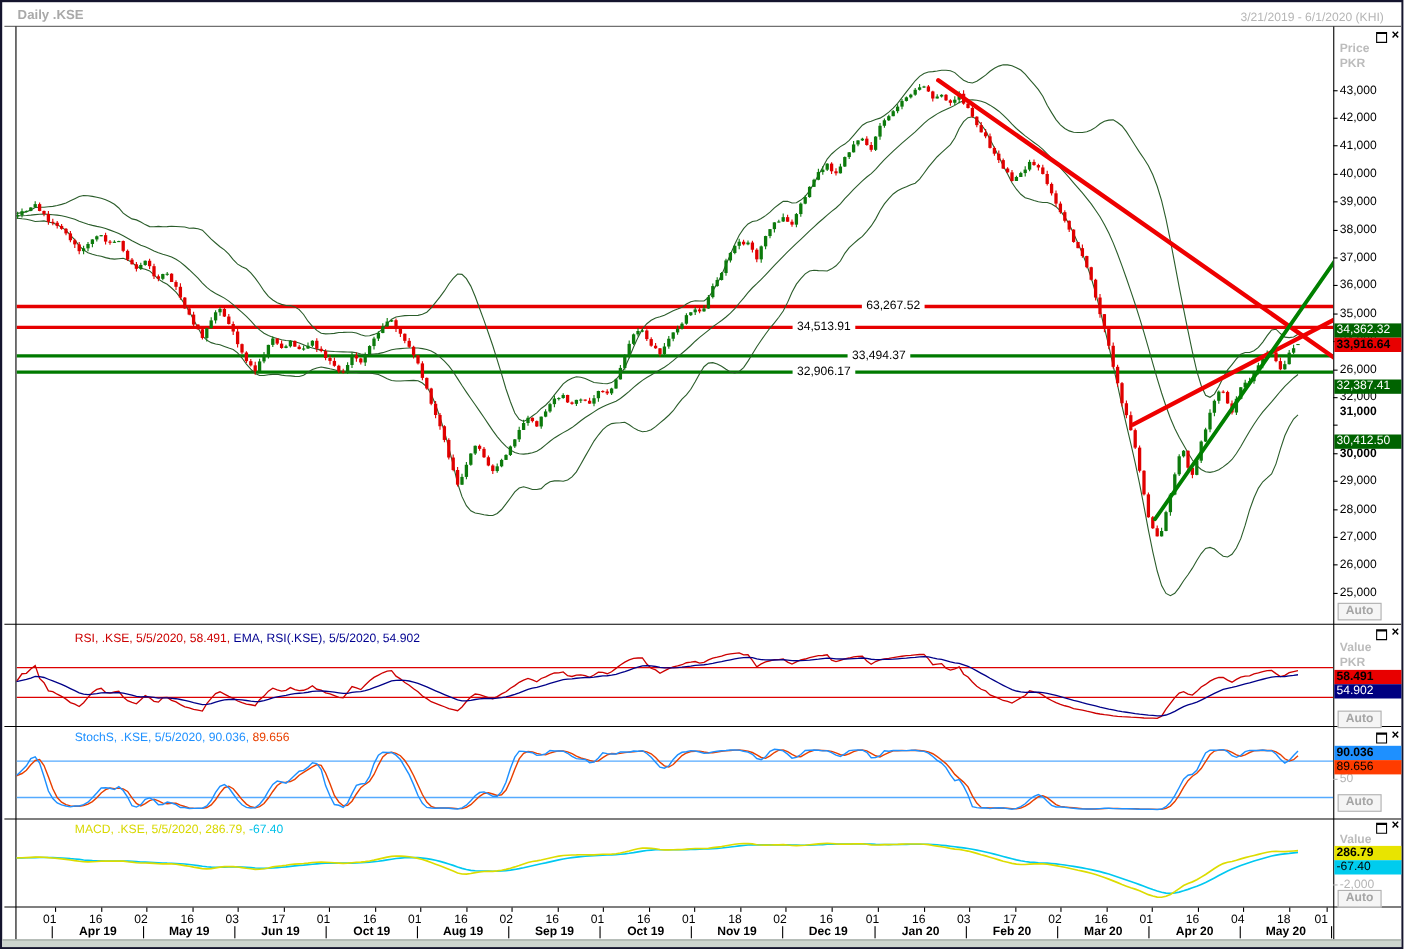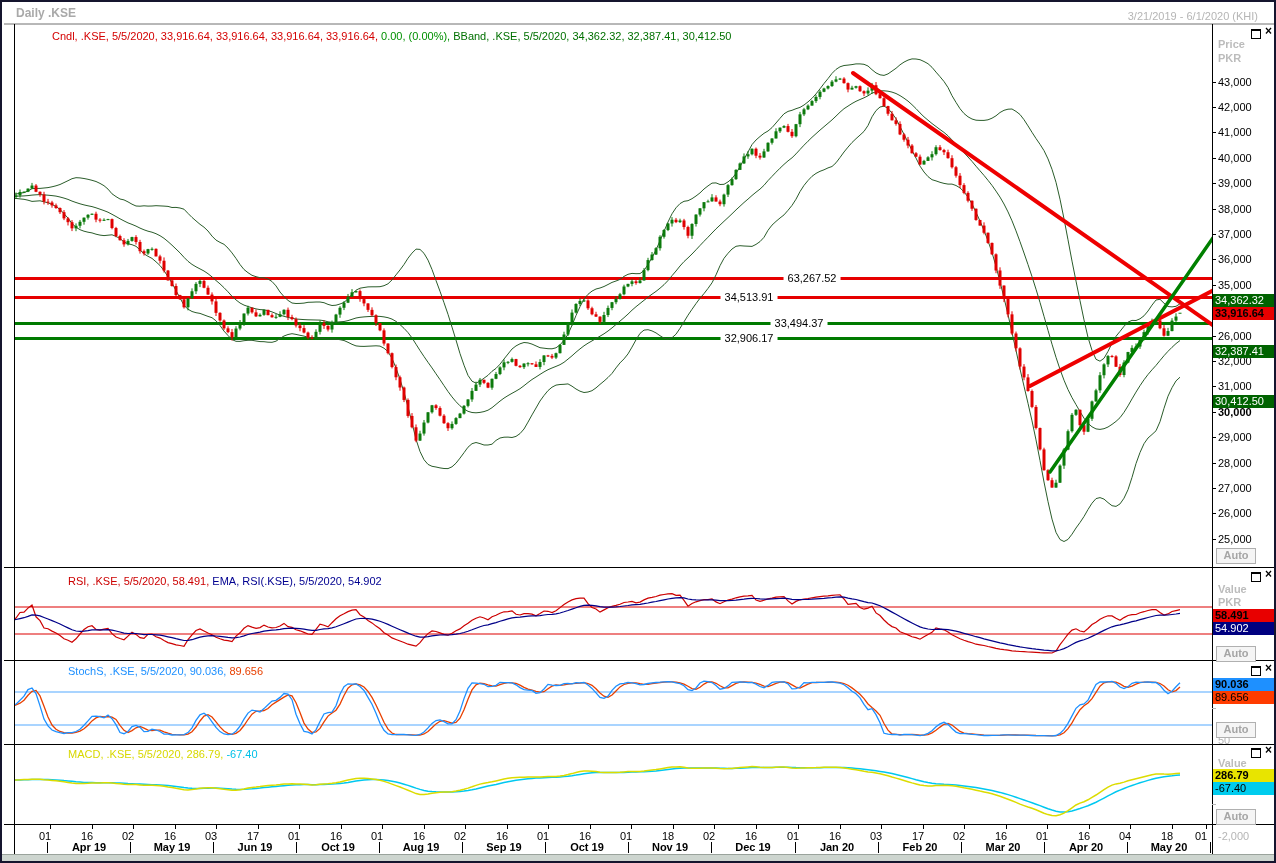--- a/index.html
+++ b/index.html
@@ -6,21 +6,21 @@
   #stage{position:relative;width:1276px;height:863px;background:#ffffff;border:2px solid #15152e;box-sizing:border-box;overflow:hidden;}
   #chart-svg{position:absolute;left:0;top:0;z-index:1;}
   .overlay{position:absolute;z-index:2;white-space:nowrap;}
   .win-title{left:14px;top:4px;font-size:12px;font-weight:bold;color:#a9a9a9;}
   .date-range{right:16px;top:8px;font-size:11px;color:#b5b5b5;text-align:right;}
   .legend{font-size:11px;}
   .unit-label{left:1216px;font-size:11px;font-weight:bold;color:#bcbcbc;}
   .tick-dash{position:absolute;left:1210px;width:4px;height:1px;background:#000;z-index:2;}
   .tick-dash.gray{background:#b5b5b5;}
   .tick-label{position:absolute;left:1216px;font-size:11px;color:#000;line-height:12px;z-index:2;}
-  .tick-label.gray{color:#b5b5b5;margin-top:32px;}
+  .tick-label.gray{color:#b5b5b5;}
   .badge{position:absolute;left:1211px;width:63px;height:13px;font-size:11px;line-height:13px;padding-left:2px;z-index:3;}
   .auto-btn{position:absolute;left:1214px;width:38px;height:14px;border:1px solid #b0b0b0;background:#f5f5f5;color:#a5a5a5;font-size:11px;font-weight:bold;line-height:13px;text-align:center;z-index:3;}
   .win-box{position:absolute;left:1249px;width:8px;height:7px;border:2px solid #000;border-width:2px 1px 1px 1px;z-index:3;}
   .win-x{position:absolute;left:1263px;width:10px;font-size:12px;font-weight:bold;color:#000;line-height:11px;z-index:3;}
   .level-label{position:absolute;background:#fff;font-size:11px;color:#000;padding:0 4px;transform:translate(-50%,-50%);z-index:2;}
   .day-tick{position:absolute;width:1px;height:4px;background:#000;top:823px;z-index:2;}
   .day-label{position:absolute;top:828px;width:22px;margin-left:-11px;text-align:left;font-size:11px;color:#000;z-index:2;}
   .month-sep{position:absolute;width:1px;height:11px;background:#000;top:840px;z-index:2;}
   .month-label{position:absolute;top:839px;width:78px;text-align:center;font-size:11px;font-weight:bold;color:#000;z-index:2;}
   .bottom-strip{position:absolute;left:0;top:852px;width:1272px;height:8px;background:#cdd5cf;border-top:1px solid #9aa39c;z-index:2;}
@@ -669,25 +669,20 @@
       </g>
       <g clip-path="url(#cp-macd)">
         <path d="M-46.0 777.9L-42.0 777.9L-38.0 777.9L-34.0 777.9L-30.0 777.9L-26.0 777.9L-22.0 777.9L-18.0 777.9L-14.0 777.9L-10.0 777.9L-6.0 777.9L-2.0 777.9L2.0 777.9L6.0 777.9L10.0 777.9L14.0 777.9L18.0 777.9L22.0 777.8L26.0 777.8L30.0 777.6L34.0 777.5L38.0 777.5L42.0 777.5L46.0 777.6L50.0 777.8L54.0 778.0L58.0 778.2L62.0 778.6L66.0 778.9L70.0 779.3L74.0 779.8L78.0 780.1L82.0 780.4L86.0 780.5L90.0 780.6L94.0 780.7L98.0 780.7L102.0 780.7L106.0 780.7L110.0 780.8L114.0 780.9L118.0 781.1L122.0 781.3L126.0 781.6L130.0 781.7L134.0 781.9L138.0 782.1L142.0 782.3L146.0 782.5L150.0 782.7L154.0 782.8L158.0 783.0L162.0 783.2L166.0 783.5L170.0 783.9L174.0 784.4L178.0 784.9L182.0 785.5L186.0 786.0L190.0 786.3L194.0 786.4L198.0 786.4L202.0 786.3L206.0 786.2L210.0 786.1L214.0 786.1L218.0 786.3L222.0 786.5L226.0 786.7L230.0 787.1L234.0 787.3L238.0 787.4L242.0 787.3L246.0 787.1L250.0 786.8L254.0 786.4L258.0 786.1L262.0 785.6L266.0 785.2L270.0 784.8L274.0 784.5L278.0 784.1L282.0 783.7L286.0 783.3L290.0 783.0L294.0 782.8L298.0 782.7L302.0 782.6L306.0 782.6L310.0 782.7L314.0 782.7L318.0 782.6L322.0 782.5L326.0 782.3L330.0 782.1L334.0 781.8L338.0 781.4L342.0 781.0L346.0 780.4L350.0 779.7L354.0 779.1L358.0 778.5L362.0 778.1L366.0 777.8L370.0 777.6L374.0 777.6L378.0 777.7L382.0 778.1L386.0 778.6L390.0 779.3L394.0 780.1L398.0 781.1L402.0 782.2L406.0 783.4L410.0 784.7L414.0 786.1L418.0 787.4L422.0 788.4L426.0 789.2L430.0 789.6L434.0 789.8L438.0 789.9L442.0 789.9L446.0 790.0L450.0 789.9L454.0 789.7L458.0 789.5L462.0 789.0L466.0 788.4L470.0 787.7L474.0 786.9L478.0 785.9L482.0 785.0L486.0 784.1L490.0 783.2L494.0 782.4L498.0 781.5L502.0 780.6L506.0 779.7L510.0 778.9L514.0 778.2L518.0 777.7L522.0 777.2L526.0 776.7L530.0 776.4L534.0 776.1L538.0 775.9L542.0 775.7L546.0 775.5L550.0 775.3L554.0 775.2L558.0 774.9L562.0 774.6L566.0 774.2L570.0 773.7L574.0 773.1L578.0 772.4L582.0 771.7L586.0 771.2L590.0 770.8L594.0 770.5L598.0 770.5L602.0 770.5L606.0 770.5L610.0 770.5L614.0 770.5L618.0 770.5L622.0 770.4L626.0 770.2L630.0 770.1L634.0 769.9L638.0 769.8L642.0 769.7L646.0 769.5L650.0 769.2L654.0 768.9L658.0 768.5L662.0 768.0L666.0 767.5L670.0 767.0L674.0 766.6L678.0 766.2L682.0 766.0L686.0 766.0L690.0 766.1L694.0 766.1L698.0 766.1L702.0 766.1L706.0 766.1L710.0 766.0L714.0 766.1L718.0 766.2L722.0 766.3L726.0 766.4L730.0 766.4L734.0 766.3L738.0 766.2L742.0 766.0L746.0 765.8L750.0 765.5L754.0 765.4L758.0 765.4L762.0 765.4L766.0 765.4L770.0 765.4L774.0 765.3L778.0 765.3L782.0 765.2L786.0 765.3L790.0 765.4L794.0 765.6L798.0 765.7L802.0 765.7L806.0 765.8L810.0 765.7L814.0 765.7L818.0 765.7L822.0 765.6L826.0 765.5L830.0 765.5L834.0 765.5L838.0 765.5L842.0 765.5L846.0 765.7L850.0 766.0L854.0 766.4L858.0 766.8L862.0 767.3L866.0 767.8L870.0 768.3L874.0 768.8L878.0 769.4L882.0 770.1L886.0 770.8L890.0 771.6L894.0 772.5L898.0 773.5L902.0 774.5L906.0 775.5L910.0 776.6L914.0 777.7L918.0 778.7L922.0 779.7L926.0 780.5L930.0 781.2L934.0 781.7L938.0 782.0L942.0 782.3L946.0 782.5L950.0 782.7L954.0 783.0L958.0 783.4L962.0 783.9L966.0 784.4L970.0 785.0L974.0 785.6L978.0 786.3L982.0 787.0L986.0 787.8L990.0 788.6L994.0 789.5L998.0 790.4L1002.0 791.5L1006.0 792.6L1010.0 793.9L1014.0 795.2L1018.0 796.6L1022.0 798.0L1026.0 799.4L1030.0 800.8L1034.0 802.2L1038.0 803.6L1042.0 805.2L1046.0 806.7L1050.0 808.0L1054.0 809.2L1058.0 809.9L1062.0 810.1L1066.0 809.8L1070.0 809.0L1074.0 807.8L1078.0 806.5L1082.0 805.1L1086.0 803.7L1090.0 802.0L1094.0 800.2L1098.0 798.2L1102.0 796.1L1106.0 793.9L1110.0 791.8L1114.0 789.8L1118.0 788.1L1122.0 786.5L1126.0 784.9L1130.0 783.5L1134.0 782.1L1138.0 780.8L1142.0 779.6L1146.0 778.4L1150.0 777.3L1154.0 776.2L1158.0 775.4L1162.0 774.7L1166.0 774.2L1170.0 773.8L1174.0 773.3L1178.0 772.9" fill="none" stroke="#00c8f0" stroke-width="1.5"></path>
         <path d="M-46.0 777.9L-42.0 777.9L-38.0 777.9L-34.0 777.9L-30.0 778.0L-26.0 778.0L-22.0 777.9L-18.0 777.9L-14.0 777.9L-10.0 777.9L-6.0 777.9L-2.0 777.9L2.0 777.9L6.0 777.9L10.0 778.0L14.0 777.9L18.0 777.8L22.0 777.6L26.0 777.4L30.0 777.2L34.0 777.2L38.0 777.3L42.0 777.7L46.0 778.0L50.0 778.4L54.0 778.8L58.0 779.2L62.0 779.8L66.0 780.4L70.0 781.0L74.0 781.4L78.0 781.5L82.0 781.4L86.0 781.2L90.0 780.9L94.0 780.9L98.0 780.9L102.0 780.8L106.0 780.7L110.0 780.9L114.0 781.4L118.0 781.8L122.0 782.3L126.0 782.5L130.0 782.5L134.0 782.6L138.0 782.9L142.0 783.2L146.0 783.3L150.0 783.2L154.0 783.4L158.0 783.7L162.0 784.2L166.0 784.9L170.0 785.5L174.0 786.3L178.0 787.0L182.0 787.7L186.0 787.9L190.0 787.6L194.0 787.0L198.0 786.3L202.0 785.9L206.0 785.8L210.0 785.8L214.0 786.2L218.0 786.7L222.0 787.3L226.0 787.8L230.0 788.3L234.0 788.2L238.0 787.8L242.0 787.1L246.0 786.1L250.0 785.5L254.0 785.1L258.0 784.6L262.0 783.9L266.0 783.6L270.0 783.3L274.0 783.0L278.0 782.6L282.0 782.1L286.0 781.9L290.0 781.8L294.0 781.9L298.0 782.1L302.0 782.3L306.0 782.6L310.0 782.9L314.0 782.7L318.0 782.3L322.0 781.9L326.0 781.8L330.0 781.3L334.0 780.7L338.0 779.9L342.0 779.0L346.0 778.1L350.0 777.2L354.0 776.5L358.0 776.3L362.0 776.2L366.0 776.5L370.0 776.9L374.0 777.6L378.0 778.3L382.0 779.4L386.0 780.6L390.0 782.1L394.0 783.6L398.0 785.0L402.0 786.6L406.0 788.3L410.0 789.9L414.0 791.6L418.0 792.5L422.0 792.6L426.0 792.1L430.0 791.3L434.0 790.7L438.0 790.3L442.0 790.1L446.0 790.1L450.0 789.7L454.0 789.1L458.0 788.3L462.0 787.3L466.0 786.1L470.0 784.8L474.0 783.4L478.0 782.1L482.0 781.2L486.0 780.6L490.0 779.8L494.0 778.9L498.0 778.0L502.0 777.1L506.0 776.3L510.0 775.7L514.0 775.5L518.0 775.3L522.0 775.2L526.0 775.0L530.0 775.0L534.0 775.1L538.0 775.1L542.0 774.8L546.0 774.6L550.0 774.6L554.0 774.5L558.0 774.1L562.0 773.5L566.0 772.6L570.0 771.6L574.0 770.5L578.0 769.6L582.0 769.0L586.0 769.0L590.0 769.2L594.0 769.6L598.0 770.3L602.0 770.6L606.0 770.6L610.0 770.5L614.0 770.4L618.0 770.3L622.0 769.9L626.0 769.6L630.0 769.4L634.0 769.4L638.0 769.4L642.0 769.1L646.0 768.6L650.0 768.1L654.0 767.6L658.0 766.9L662.0 766.2L666.0 765.5L670.0 765.0L674.0 764.9L678.0 764.8L682.0 765.2L686.0 766.0L690.0 766.2L694.0 766.3L698.0 766.2L702.0 766.0L706.0 766.0L710.0 765.9L714.0 766.2L718.0 766.6L722.0 766.7L726.0 766.6L730.0 766.4L734.0 766.0L738.0 765.6L742.0 765.2L746.0 764.9L750.0 764.6L754.0 764.8L758.0 765.2L762.0 765.4L766.0 765.4L770.0 765.4L774.0 765.2L778.0 765.1L782.0 765.1L786.0 765.5L790.0 766.1L794.0 766.2L798.0 766.1L802.0 765.9L806.0 765.8L810.0 765.7L814.0 765.6L818.0 765.4L822.0 765.3L826.0 765.3L830.0 765.3L834.0 765.3L838.0 765.5L842.0 765.9L846.0 766.6L850.0 767.2L854.0 767.8L858.0 768.5L862.0 769.3L866.0 769.9L870.0 770.2L874.0 770.9L878.0 771.7L882.0 772.7L886.0 773.8L890.0 775.0L894.0 776.1L898.0 777.3L902.0 778.5L906.0 779.7L910.0 780.9L914.0 781.9L918.0 782.9L922.0 783.6L926.0 783.9L930.0 783.9L934.0 783.6L938.0 783.4L942.0 783.3L946.0 783.4L950.0 783.7L954.0 784.2L958.0 784.9L962.0 785.7L966.0 786.4L970.0 787.3L974.0 788.2L978.0 789.1L982.0 789.9L986.0 790.8L990.0 791.8L994.0 793.0L998.0 794.3L1002.0 795.7L1006.0 797.2L1010.0 798.8L1014.0 800.4L1018.0 802.1L1022.0 803.6L1026.0 805.0L1030.0 806.3L1034.0 807.8L1038.0 809.5L1042.0 811.3L1046.0 812.6L1050.0 813.6L1054.0 813.7L1058.0 812.8L1062.0 811.1L1066.0 808.6L1070.0 805.8L1074.0 803.0L1078.0 801.1L1082.0 799.7L1086.0 797.8L1090.0 795.4L1094.0 793.0L1098.0 790.3L1102.0 787.6L1106.0 785.1L1110.0 783.1L1114.0 781.9L1118.0 781.2L1122.0 780.1L1126.0 778.8L1130.0 777.7L1134.0 776.7L1138.0 775.7L1142.0 774.7L1146.0 773.7L1150.0 772.8L1154.0 772.1L1158.0 771.9L1162.0 772.1L1166.0 772.2L1170.0 771.9L1174.0 771.6L1178.0 771.3" fill="none" stroke="#dcdc00" stroke-width="1.5"></path>
       </g>
     </svg>
 
   <div class="overlay win-title">Daily .KSE</div>
   <div class="overlay date-range">3/21/2019 - 6/1/2020 (KHI)</div>
 
-  <div class="overlay legend" style="left:50px;top:28px;">
-    <span style="color:#d40000;">Cndl, .KSE, 5/5/2020, 33,916.64, 33,916.64, 33,916.64, 33,916.64,</span>
-    <span style="color:#009000;">0.00, (0.00%),</span>
-    <span style="color:#007000;">BBand, .KSE, 5/5/2020, 34,362.32, 32,387.41, 30,412.50</span>
-  </div>
   <div class="overlay legend" style="left:66px;top:573px;">
     <span style="color:#cc0000;">RSI, .KSE, 5/5/2020, 58.491,</span>
     <span style="color:#000090;">EMA, RSI(.KSE), 5/5/2020, 54.902</span>
   </div>
   <div class="overlay legend" style="left:66px;top:663px;">
     <span style="color:#1e90ff;">StochS, .KSE, 5/5/2020, 90.036,</span>
     <span style="color:#e84000;">89.656</span>
   </div>
   <div class="overlay legend" style="left:66px;top:746px;">
     <span style="color:#d8d800;">MACD, .KSE, 5/5/2020, 286.79,</span>
@@ -739,21 +734,21 @@
       <div class="tick-label" style="top:251px;">36,000</div>
       <div class="tick-dash" style="top:283px;"></div>
       <div class="tick-label" style="top:277px;">35,000</div>
       <div class="tick-dash" style="top:308px;"></div>
       <div class="tick-label" style="top:302px;">34,000</div>
       <div class="tick-dash" style="top:334px;"></div>
       <div class="tick-label" style="top:328px;">26,000</div>
       <div class="tick-dash" style="top:359px;"></div>
       <div class="tick-label" style="top:353px;">32,000</div>
       <div class="tick-dash" style="top:384px;"></div>
-      <div class="tick-label" style="top:378px;">31,000</div>
+      <div class="tick-label" style="top:366px;font-weight:bold;">31,000</div>
       <div class="tick-dash" style="top:410px;"></div>
       <div class="tick-label" style="top:404px;font-weight:bold;">30,000</div>
       <div class="tick-dash" style="top:435px;"></div>
       <div class="tick-label" style="top:429px;">29,000</div>
       <div class="tick-dash" style="top:461px;"></div>
       <div class="tick-label" style="top:455px;">28,000</div>
       <div class="tick-dash" style="top:486px;"></div>
       <div class="tick-label" style="top:480px;">27,000</div>
       <div class="tick-dash" style="top:511px;"></div>
       <div class="tick-label" style="top:505px;">26,000</div>

